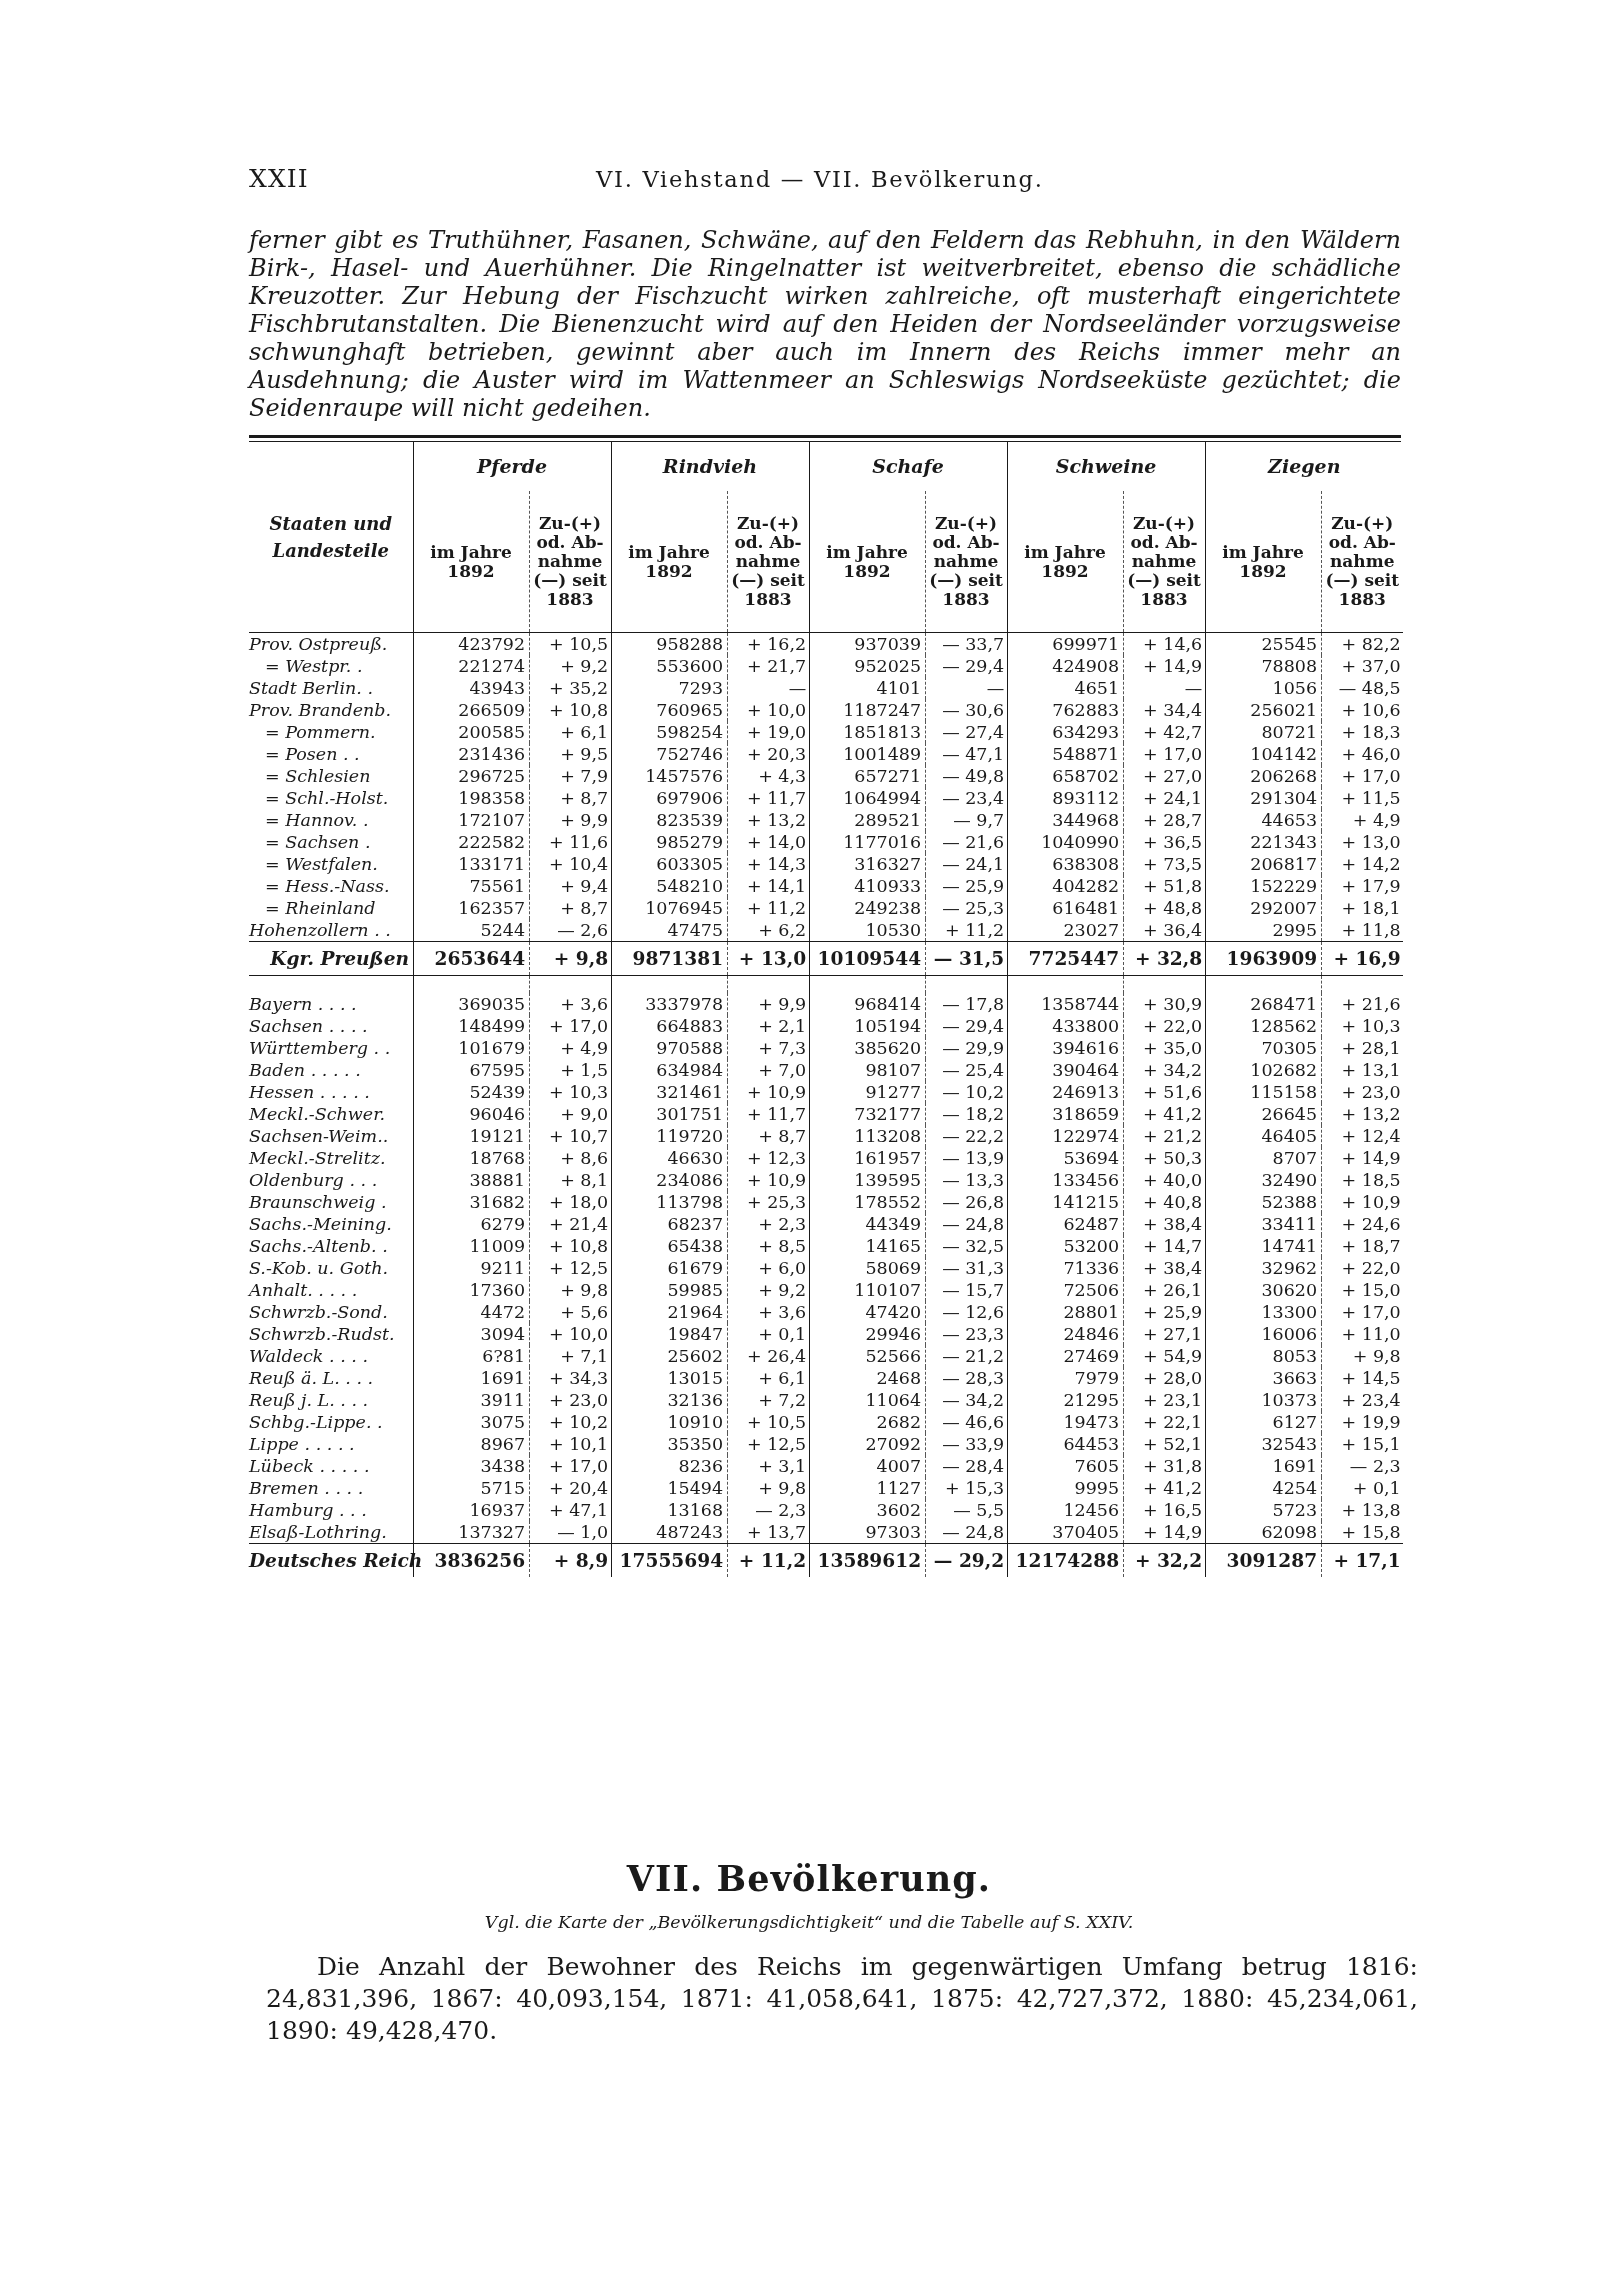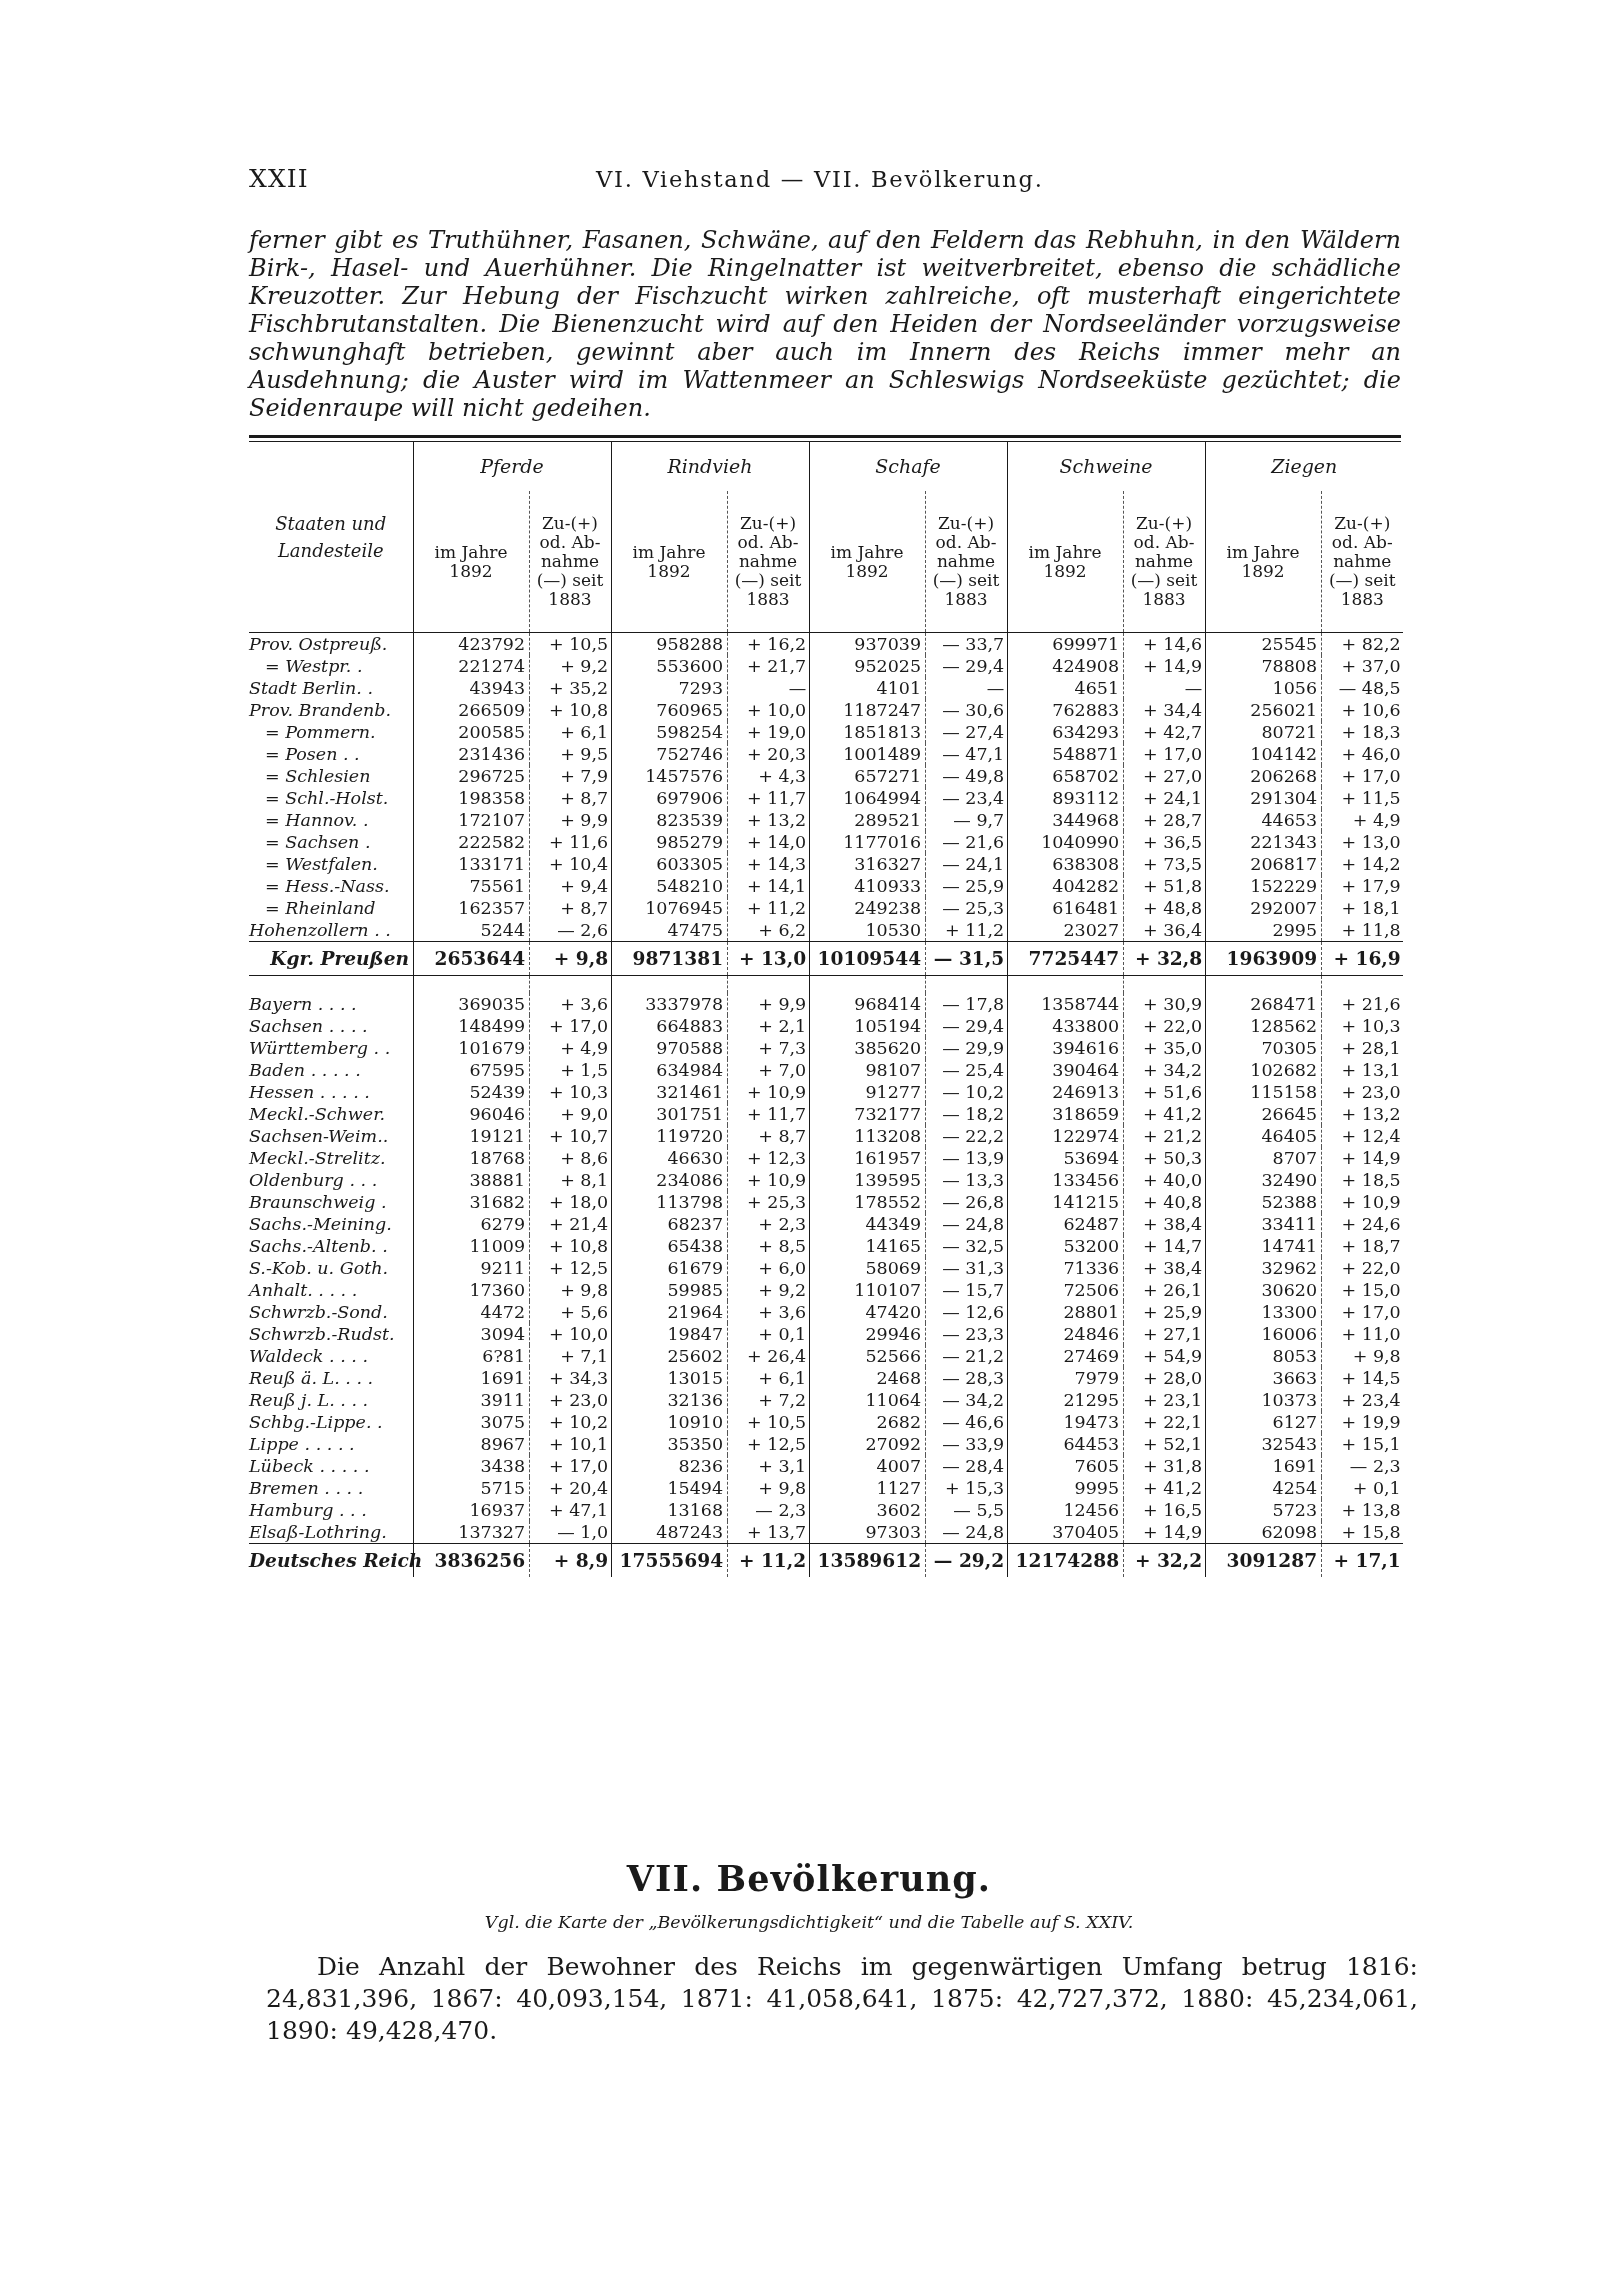--- a/index.html
+++ b/index.html
@@ -12,21 +12,21 @@
                font-size: 24px; line-height: 28px; text-align: justify; font-style: italic; }
   .body-text p { margin: 0; }
 
   .table-wrap { position: absolute; left: 249px; top: 435px; width: 1152px; }
   .rule-thick { height: 3.4px; background: #1a1a1a; margin-bottom: 2.3px; }
   .rule-thin { height: 1.1px; background: #1a1a1a; }
   table { border-collapse: collapse; width: 1152px; table-layout: fixed; }
   col.c-name { width: 164px; }
   col.c-val { width: 116px; }
   col.c-chg { width: 82px; }
-  thead th { font-weight: normal; font-size: 17px; line-height: 19px; vertical-align: middle;
+  thead th { font-weight: bold; font-size: 17px; line-height: 19px; vertical-align: middle;
              padding: 2.3px 1.1px; }
   thead th.grp { height: 45px; font-size: 19px; font-style: italic; }
   thead th.sub { height: 136px; }
   thead tr.sub-row th { border-bottom: 1.7px double #1a1a1a; }
   th.name-head { font-style: italic; font-size: 18px; line-height: 27px; border-bottom: 1.7px double #1a1a1a; }
   .vsolid { border-left: 1.7px solid #1a1a1a; }
   .vdash { border-left: 1.1px dashed #555; }
   tbody td { font-size: 17.5px; height: 22px; padding: 0 3.4px; white-space: nowrap; }
   td.name { font-style: italic; text-align: left; padding-left: 0; }
   td.name.indent { padding-left: 16px; }

